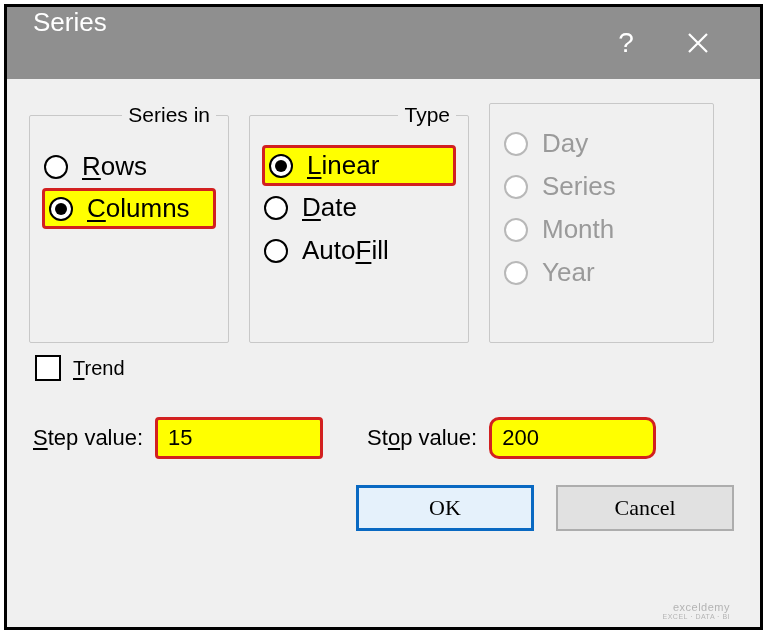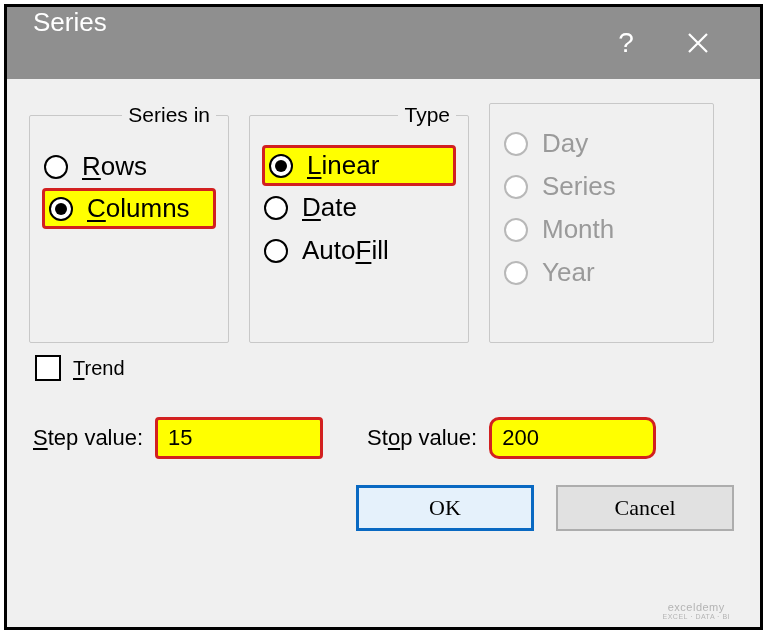--- a/index.html
+++ b/index.html
@@ -151,21 +151,21 @@
     background: #e5f1fb;
   }
   .watermark {
     position: absolute;
     right: 30px;
     bottom: 6px;
     font-size: 11px;
     color: rgba(120,120,120,0.5);
     letter-spacing: 0.5px;
     font-family: Verdana, sans-serif;
-    text-align: center;
+    text-align: right;
     line-height: 1.1;
     pointer-events: none;
   }
   .watermark .sm { font-size: 7px; display:block; }
 </style>
 </head>
 <body>
 
 <div class="frame">
   <div class="titlebar">

